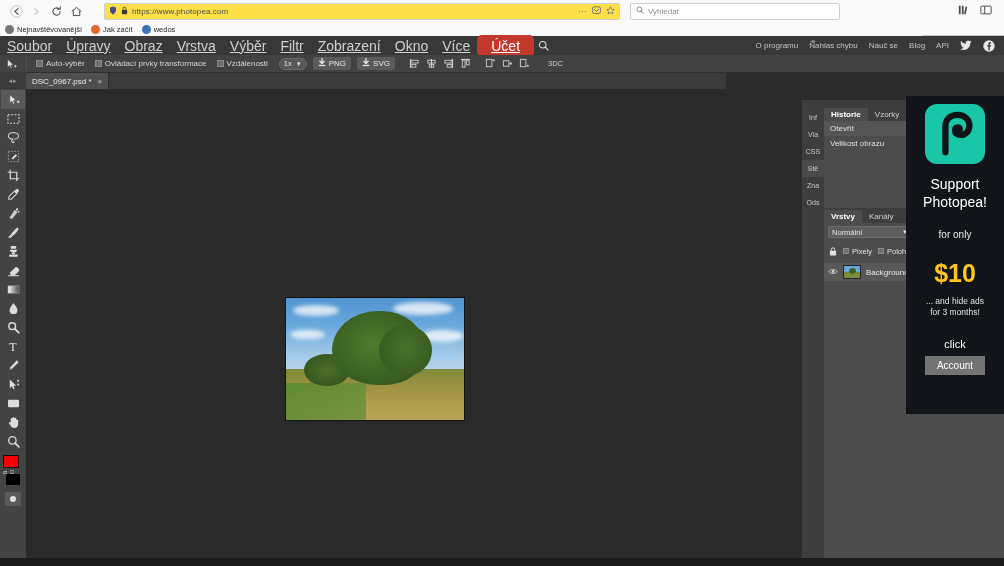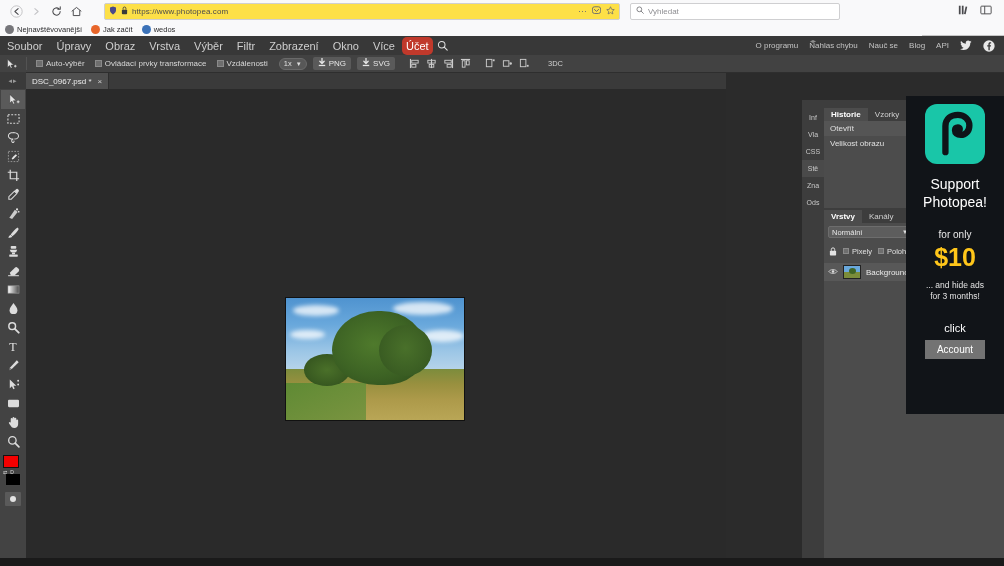--- a/index.html
+++ b/index.html
@@ -59,23 +59,23 @@
   .bm .bmlabel { font-size: 7.5px; color: #2b2b2d; white-space: nowrap; }
 
   
   .pp { position: absolute; top: 36px; left: 0; width: 1004px; height: 530px; background: #2b2b2b; }
 
   .menubar {
     position: absolute; top: 0; left: 0; width: 1004px; height: 19px;
     background: #383838; display: flex; align-items: center;
   }
   .menu-item {
-    font-size: 11px; color: #cfcfcf; padding: 2px 7px; white-space: nowrap;
-  }
-  .menu-item.accent { background: #c0392b; color: #fff; padding: 3px 4px; border-radius: 5px; }
+    font-size: 14px; color: #cfcfcf; padding: 2px 7px; white-space: nowrap; text-decoration: underline;
+  }
+  .menu-item.accent { background: #c0392b; color: #fff; padding: 3px 14px; border-radius: 5px; }
   .menu-search { margin-left: 4px; color: #cfcfcf; font-size: 10px; display:flex; align-items:center; }
   .menu-right { margin-left: auto; display: flex; align-items: center; gap: 11px; padding-right: 9px; }
   .menu-right .mr { font-size: 8px; color: #c3c3c3; white-space: nowrap; }
   .menu-right .social { color: #e8e8e8; display:flex; align-items:center; }
 
   .optionsbar {
     position: absolute; top: 19px; left: 0; width: 1004px; height: 18px;
     background: #424242; display: flex; align-items: center; gap: 0;
     border-bottom: 1px solid #2e2e2e;
   }
@@ -212,21 +212,21 @@
   
   .ad {
     position: absolute; top: 60px; right: 0; width: 98px; height: 318px;
     background: #111418; display:flex; flex-direction:column; align-items:center;
     padding-top: 8px; z-index: 5;
   }
   .ad-logo { width: 60px; height: 60px; background: #19c6a8; border-radius: 12px;
     display:flex; align-items:center; justify-content:center; }
   .ad-title { font-size: 14px; color: #fff; text-align:center; line-height: 1.25; margin-top: 12px; }
   .ad-foronly { font-size: 10px; color: #e9e9e9; margin-top: 18px; }
-  .ad-price { font-size: 25px; color: #ffc61a; font-weight: bold; margin-top: 3px; }
+  .ad-price { font-size: 25px; color: #ffc61a; font-weight: bold; margin-top: 19px; }
   .ad-note { font-size: 8.5px; color: #e2e2e2; text-align:center; line-height:1.3; margin-top: 8px; }
   .ad-click { font-size: 11px; color: #fff; margin-top: 20px; }
   .ad-account { background:#737373; color:#fff; font-size: 10px; padding: 4px 12px; border-radius:0; margin-top: 6px; }
 
   .watermark {
     position: absolute; right: 8px; bottom: 6px;
     font-family: "Liberation Serif", serif;
     font-style: italic; font-weight: bold; font-size: 16px;
     color: #2a20d8; white-space: nowrap;
     text-shadow: 0 0 1px #2a20d8;

